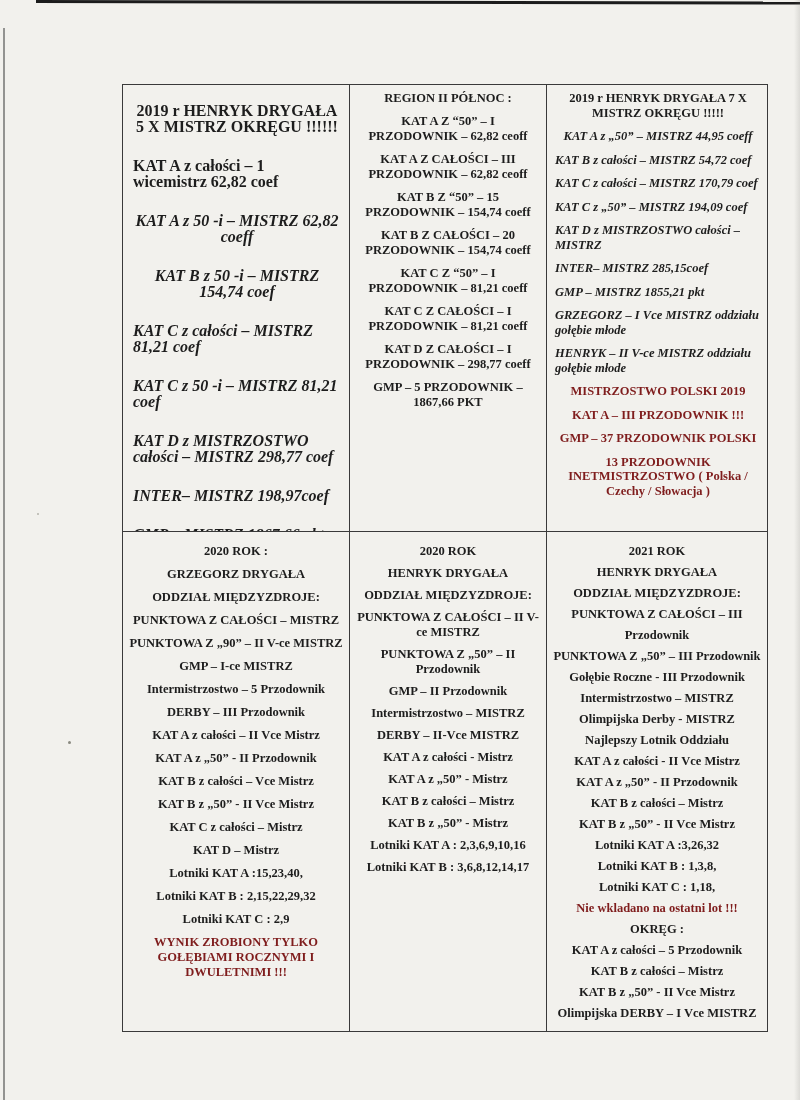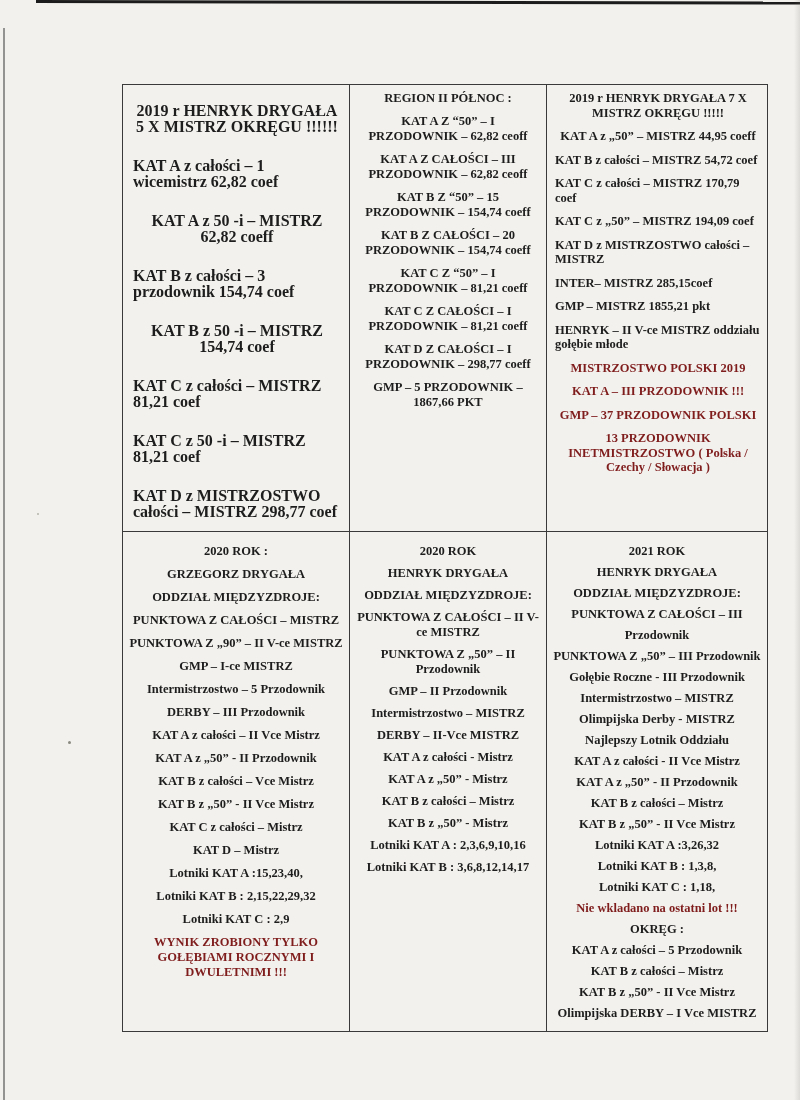--- a/index.html
+++ b/index.html
@@ -48,21 +48,21 @@
   .cell:nth-child(n+4){border-bottom:none;}
 
   .ln{
     font-size:12.5px;line-height:15px;
     font-weight:bold;
     text-align:center;
     color:#1d1d1d;
     margin:0 0 8px 0;
   }
   .ln.l{text-align:left;}
-  .ln.it{}
+  .ln.it{font-style:italic;}
   .ln.red{color:#7f1d1d;}
 
   .c0{padding:18px 8px 0 10px;}
   .c0 .ln{font-size:16px;line-height:16px;margin-bottom:23px;}
   .c1{padding:6px 5px 0 5px;}
   .c1 .ln{margin-bottom:8px;}
   .c2{padding:6px 6px 0 8px;}
   .c2 .ln{margin-bottom:9px;line-height:14.5px;}
   .c3{padding:12px 6px 0 6px;}
   .c3 .ln{margin-bottom:8px;}
@@ -80,21 +80,20 @@
   <div class="scan-left"></div>
   <div class="scan-right"></div>
   <div class="speck s1"></div>
   <div class="speck s2"></div>
 
   <div class="doc-table">
     <div class="cell c0">
         <div class="ln">2019 r HENRYK DRYGAŁA 5  X MISTRZ OKRĘGU !!!!!!</div>
         <div class="ln l">KAT A z całości – 1 wicemistrz 62,82 coef</div>
         <div class="ln it">KAT A z 50 -i – MISTRZ 62,82 coeff</div>
-        <div class="ln it l">KAT B z całości – 3 przodownik 154,74 coef</div>
         <div class="ln it">KAT B z 50 -i – MISTRZ 154,74 coef</div>
         <div class="ln it l">KAT C z całości – MISTRZ 81,21 coef</div>
         <div class="ln it l">KAT C z 50 -i – MISTRZ 81,21 coef</div>
         <div class="ln it l">KAT D z MISTRZOSTWO całości – MISTRZ 298,77 coef</div>
         <div class="ln it l">INTER– MISTRZ 198,97coef</div>
         <div class="ln it l">GMP – MISTRZ 1867,66 pkt</div>
       </div>
     <div class="cell c1">
         <div class="ln">REGION II PÓŁNOC :</div>
         <div class="ln">KAT A Z “50” – I PRZODOWNIK – 62,82 ceoff</div>
@@ -108,20 +107,21 @@
       </div>
     <div class="cell c2">
         <div class="ln">2019 r HENRYK DRYGAŁA 7 X MISTRZ OKRĘGU !!!!!</div>
         <div class="ln it">KAT A z „50” – MISTRZ 44,95 coeff</div>
         <div class="ln it l">KAT B z całości – MISTRZ 54,72 coef</div>
         <div class="ln it l">KAT C z całości – MISTRZ 170,79 coef</div>
         <div class="ln it l">KAT C z „50” – MISTRZ 194,09 coef</div>
         <div class="ln it l">KAT D z MISTRZOSTWO całości – MISTRZ</div>
         <div class="ln it l">INTER– MISTRZ 285,15coef</div>
         <div class="ln it l">GMP – MISTRZ 1855,21 pkt</div>
+        <div class="ln it l">GRZEGORZ – I Vce MISTRZ oddziału gołębie młode</div>
         <div class="ln it l">HENRYK – II V-ce MISTRZ oddziału gołębie młode</div>
         <div class="ln red" style="margin-top: 3px;">MISTRZOSTWO POLSKI 2019</div>
         <div class="ln red" style="margin-top: 3px;">KAT A – III PRZODOWNIK !!!</div>
         <div class="ln red" style="margin-top: 3px;">GMP – 37 PRZODOWNIK POLSKI</div>
         <div class="ln red" style="margin-top: 3px;">13 PRZODOWNIK INETMISTRZOSTWO ( Polska / Czechy / Słowacja )</div>
       </div>
     <div class="cell c3">
         <div class="ln">2020 ROK :</div>
         <div class="ln">GRZEGORZ DRYGAŁA</div>
         <div class="ln">ODDZIAŁ MIĘDZYZDROJE:</div>

